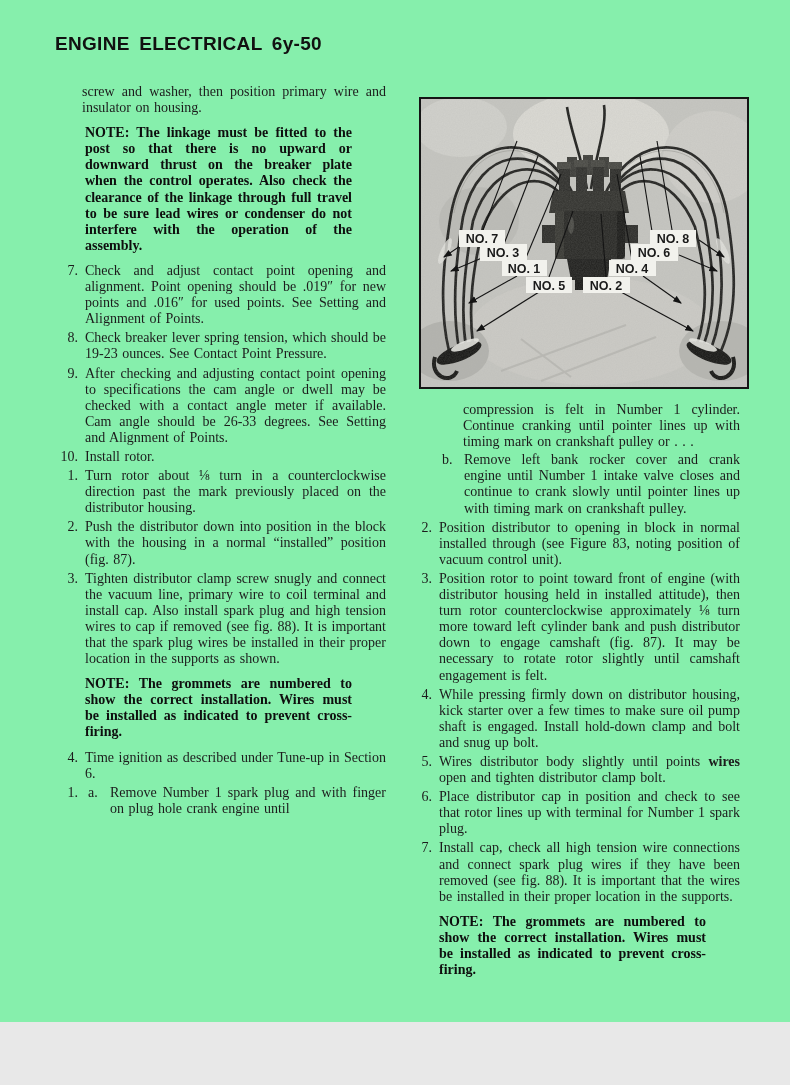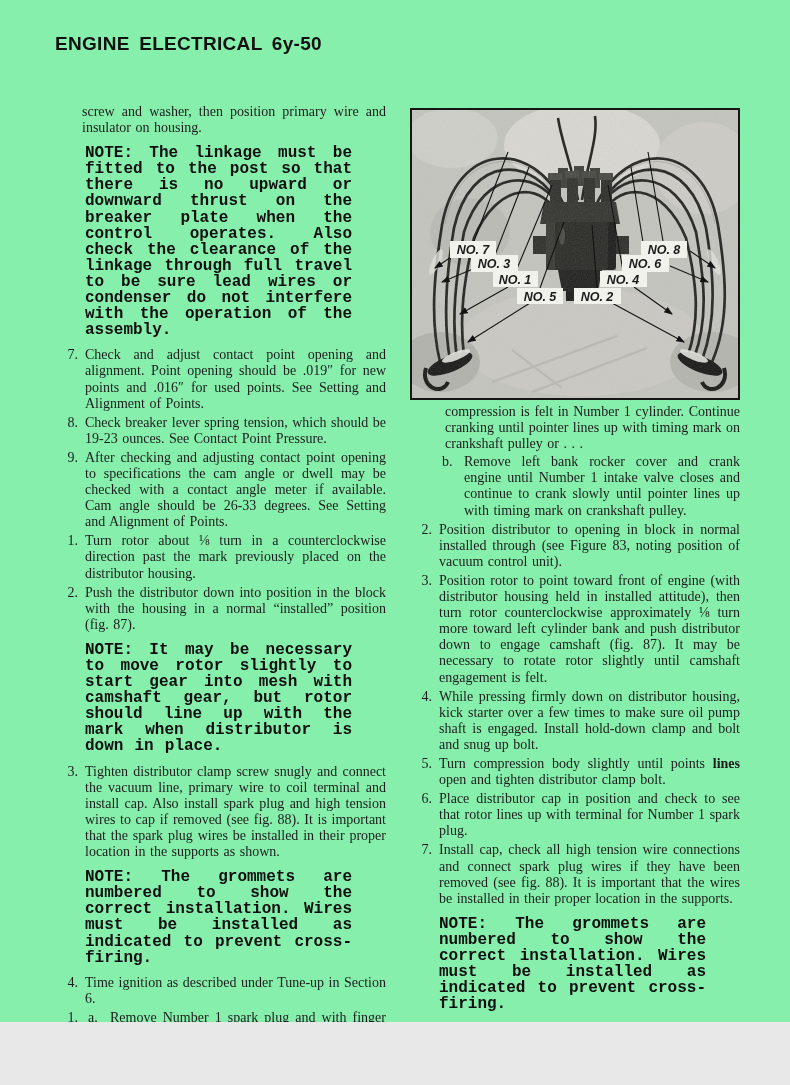--- a/index.html
+++ b/index.html
@@ -6,52 +6,52 @@
   .page {
     position:relative; width:790px; height:1022px; margin:0 auto;
     background:#86efac; overflow:hidden; color:#1c1c1c;
     font-family:"Liberation Serif", serif;
   }
   .header {
     position:absolute; left:55px; top:33px;
     font-family:"Liberation Sans", sans-serif; font-weight:bold;
     font-size:19px; letter-spacing:0.3px; word-spacing:4px; color:#111;
   }
-  .col { position:absolute; top:104px; }
+  .col { position:absolute; top:84px; }
   .col-left  { left:52px;  width:334px; }
   .col-right { left:406px; width:334px; }
   p { margin:0; }
   .body { font-size:14px; line-height:16.1px; text-align:justify; word-spacing:1px; }
   .indent { margin-left:30px; margin-bottom:7px; }
   .item { position:relative; padding-left:33px; margin-bottom:3px; }
   .item > .num {
     position:absolute; left:0; top:0; width:26px; text-align:right; font-size:14px;
   }
   .sub { position:relative; padding-left:25px; margin-top:1px; }
   .sub > .letter { position:absolute; left:3px; top:0; font-size:14px; }
   .note {
-    font-family:Liberation Mono, monospace; font-weight:bold;
-    font-size:16px; line-height:16.1px; color:#0e0e0e;
+    font-family:Liberation Serif, serif; font-weight:bold;
+    font-size:14px; line-height:16.1px; color:#0e0e0e;
     margin:9px 34px 9px 33px; text-align:justify; word-spacing:1.5px;
   }
   .heading {
     font-weight:bold; font-size:15.5px; letter-spacing:0.2px;
     margin:13px 0 7px 0;
   }
-  figure { margin:4px;font-style:italic; }
+  figure { margin:13px; }
   .fig-frame {
     border:2px solid #151515; width:326px; height:288px; margin-top:3px;
     background:#c6c6c1;
   }
   .fig-caption {
     font-family:"Liberation Sans", sans-serif; font-weight:bold;
     font-size:11.5px; text-align:center; letter-spacing:0.4px; word-spacing:2px;
     margin:13px 0 21px 0; color:#111;
   }
-  .cont { margin-left:39px; margin-bottom:2px; }
+  .cont { margin-left:57px; margin-bottom:2px; }
   .fig-label-text {
     font-family:"Liberation Sans", sans-serif; font-weight:bold; font-size:12.5px;
     fill:#1a1a1a; text-anchor:middle;
   }
 </style>
 </head>
 <body>
 
 <div class="page">
 
@@ -67,32 +67,35 @@
       <p class="body">Check and adjust contact point opening and alignment. Point opening should be .019″ for new points and .016″ for used points. See Setting and Alignment of Points.</p>
     </div>
     <div class="item">
       <span class="num">8.</span>
       <p class="body">Check breaker lever spring tension, which should be 19-23 ounces. See Contact Point Pressure.</p>
     </div>
     <div class="item">
       <span class="num">9.</span>
       <p class="body">After checking and adjusting contact point opening to specifications the cam angle or dwell may be checked with a contact angle meter if available. Cam angle should be 26-33 degrees. See Setting and Alignment of Points.</p>
     </div>
+    <div class="item">
+      <span class="num">10.</span>
+      <p class="body">Install rotor.</p>
+    </div>
 
 
     <div class="item">
       <span class="num">1.</span>
       <p class="body">Turn rotor about ⅛ turn in a counterclockwise direction past the mark previously placed on the distributor housing.</p>
     </div>
     <div class="item">
       <span class="num">2.</span>
       <p class="body">Push the distributor down into position in the block with the housing in a normal “installed” position (fig. 87).</p>
     </div>
 
-    <p class="note">NOTE: It may be necessary to move rotor slightly to start gear into mesh with camshaft gear, but rotor should line up with the mark when distributor is down in place.</p>
 
     <div class="item">
       <span class="num">3.</span>
       <p class="body">Tighten distributor clamp screw snugly and connect the vacuum line, primary wire to coil terminal and install cap. Also install spark plug and high tension wires to cap if removed (see fig. 88). It is important that the spark plug wires be installed in their proper location in the supports as shown.</p>
     </div>
 
     <p class="note">NOTE: The grommets are numbered to show the correct installation. Wires must be installed as indicated to prevent cross-firing.</p>
 
     <div class="item">
       <span class="num">4.</span>
@@ -273,21 +276,21 @@
     <div class="item">
       <span class="num">3.</span>
       <p class="body">Position rotor to point toward front of engine (with distributor housing held in installed attitude), then turn rotor counterclockwise approximately ⅛ turn more toward left cylinder bank and push distributor down to engage camshaft (fig. 87). It may be necessary to rotate rotor slightly until camshaft engagement is felt.</p>
     </div>
     <div class="item">
       <span class="num">4.</span>
       <p class="body">While pressing firmly down on distributor housing, kick starter over a few times to make sure oil pump shaft is engaged. Install hold-down clamp and bolt and snug up bolt.</p>
     </div>
     <div class="item">
       <span class="num">5.</span>
-      <p class="body"><span>Turn compression body slightly until points </span><b>lines</b><span> open and tighten distributor clamp bolt.</span></p>
+      <p class="body"><span>Wires distributor body slightly until points </span><b>wires</b><span> open and tighten distributor clamp bolt.</span></p>
     </div>
     <div class="item">
       <span class="num">6.</span>
       <p class="body">Place distributor cap in position and check to see that rotor lines up with terminal for Number 1 spark plug.</p>
     </div>
     <div class="item">
       <span class="num">7.</span>
       <p class="body">Install cap, check all high tension wire connections and connect spark plug wires if they have been removed (see fig. 88). It is important that the wires be installed in their proper location in the supports.</p>
     </div>
 

